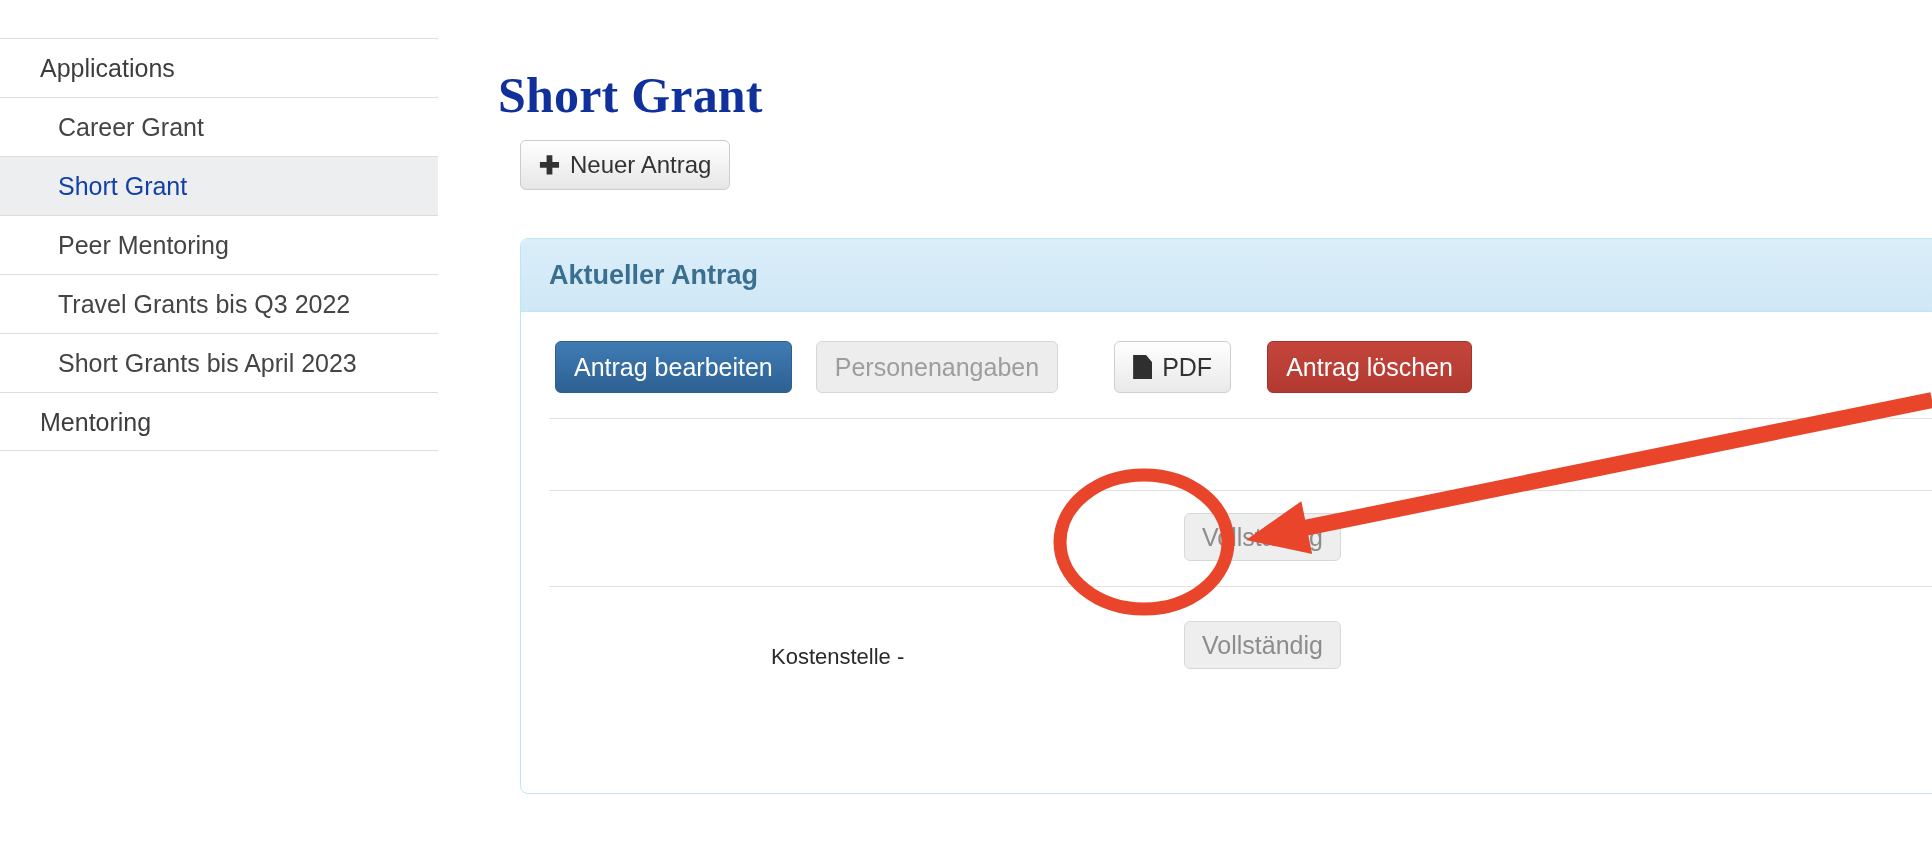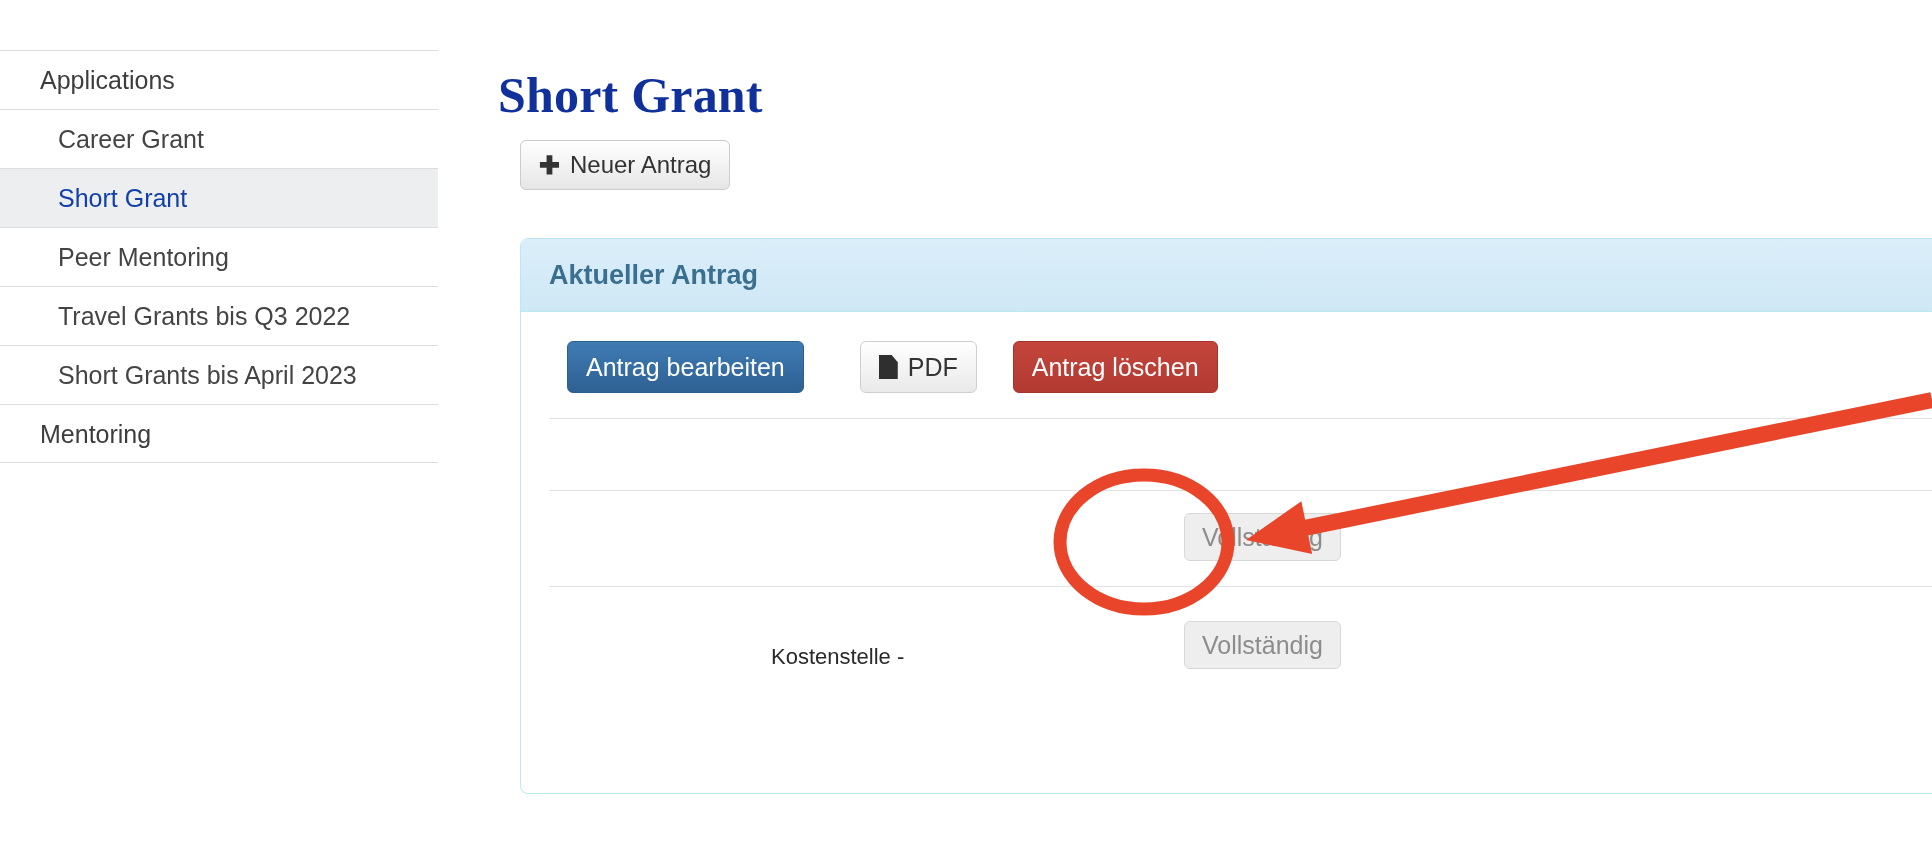--- a/index.html
+++ b/index.html
@@ -14,21 +14,21 @@
   #root {
     position: relative;
     width: 1932px;
     height: 860px;
     background: #ffffff;
   }
 
   
   #sidebar {
     position: absolute;
-    left: 0; top: 12px;
+    left: 0; top: 0;
     width: 438px;
     padding-top: 38px;
   }
   .nav-item {
     position: relative;
     height: 59px;
     line-height: 59px;
     border-top: 1px solid #dddddd;
     color: #444444;
     font-size: 25px;
@@ -166,21 +166,21 @@
     background: linear-gradient(to bottom, #ffffff 0%, #e9e9e9 100%);
     border: 1px solid #cfcfcf;
     color: #333333;
     gap: 10px;
   }
   .btn-danger {
     background: linear-gradient(to bottom, #c4453c 0%, #b23a31 100%);
     border: 1px solid #a6332b;
     color: #ffffff;
   }
-  #btn-edit { margin-left: 18px; }
+  #btn-edit { margin-left: 6px; }
   #btn-person { margin-left: 24px; }
   #btn-submit { margin-left: auto; }
   #btn-pdf { margin-left: 56px; }
   #btn-delete { margin-left: 36px; }
 
   .pdf-icon {
     display: inline-block;
     width: 19px; height: 24px;
     background: #2f2f2f;
     position: relative;
@@ -266,20 +266,23 @@
       <div id="panel-header">
         <span id="panel-title">Aktueller Antrag</span>
       </div>
 
       <div id="panel-body">
 
         <div id="btn-row" class="row first">
           <button id="btn-edit" class="btn btn-primary">
               <span>Antrag bearbeiten</span>
             </button>
+          <button id="btn-person" class="btn btn-disabled">
+              <span>Personenangaben</span>
+            </button>
           <button id="btn-pdf" class="btn btn-default">
             <span class="pdf-icon"></span>
             <span>PDF</span>
           </button>
           <button id="btn-delete" class="btn btn-danger">
               <span>Antrag löschen</span>
             </button>
         </div>
 
         <div id="spacer-row" class="row"></div>

